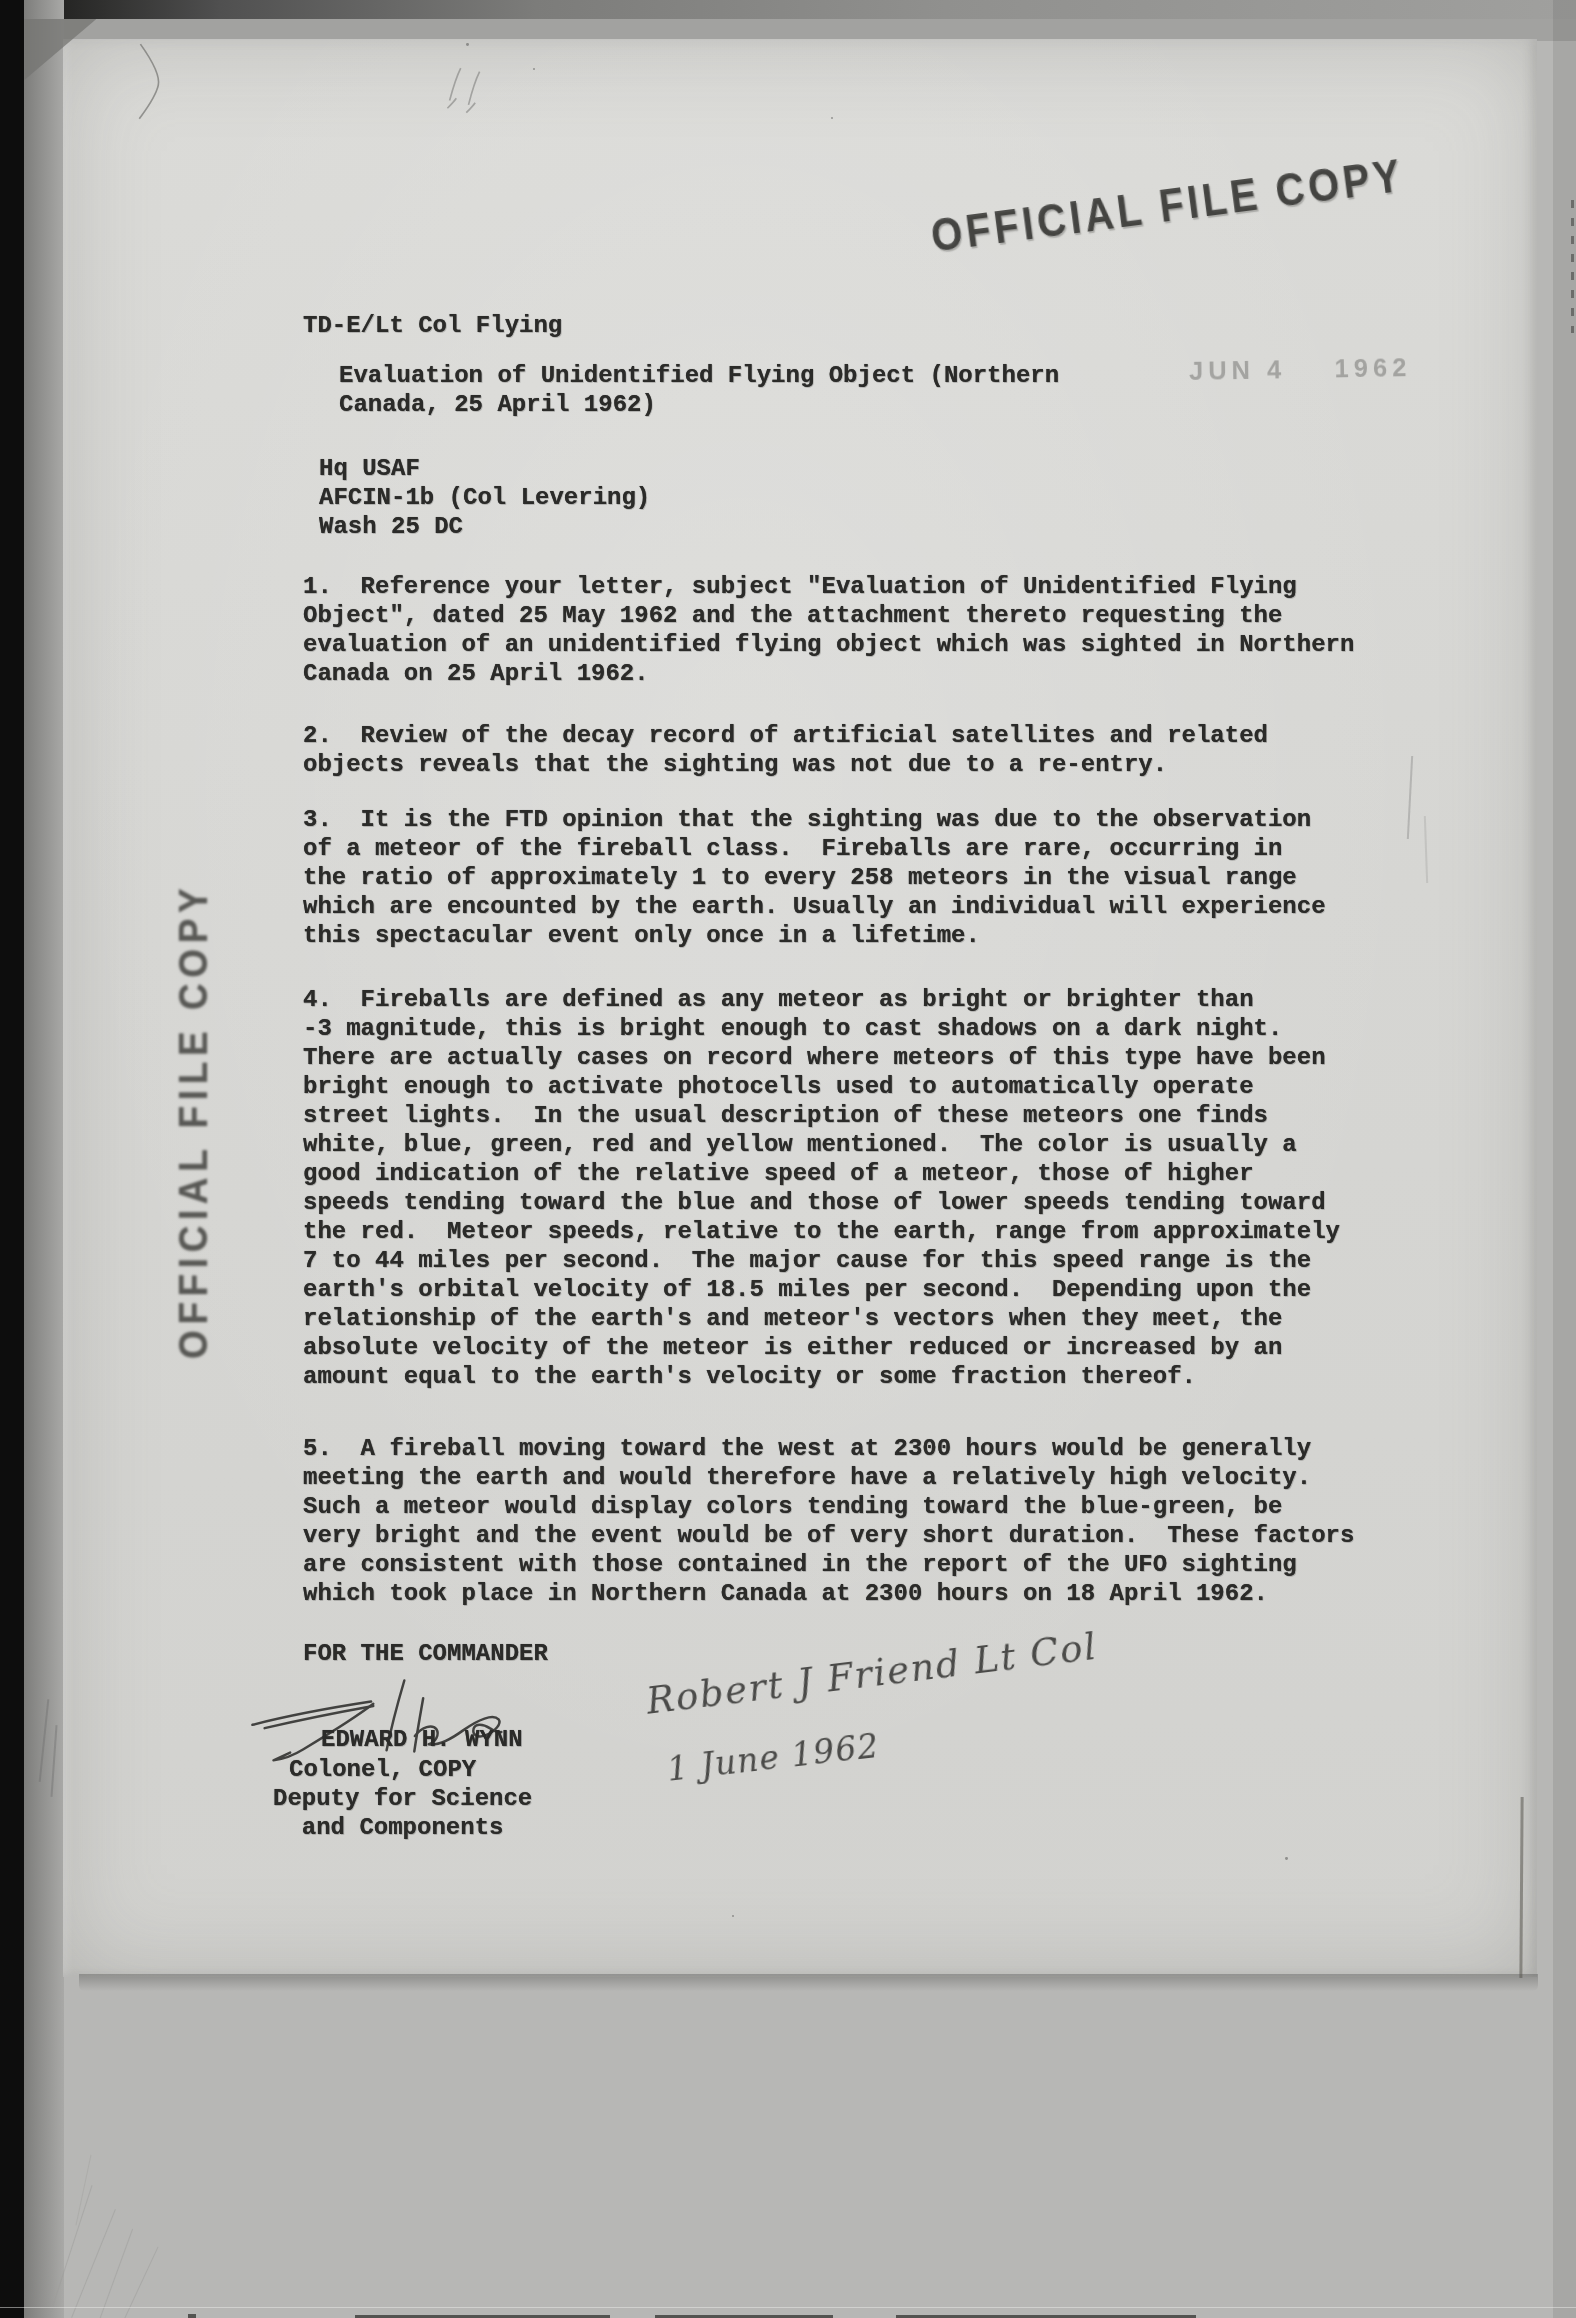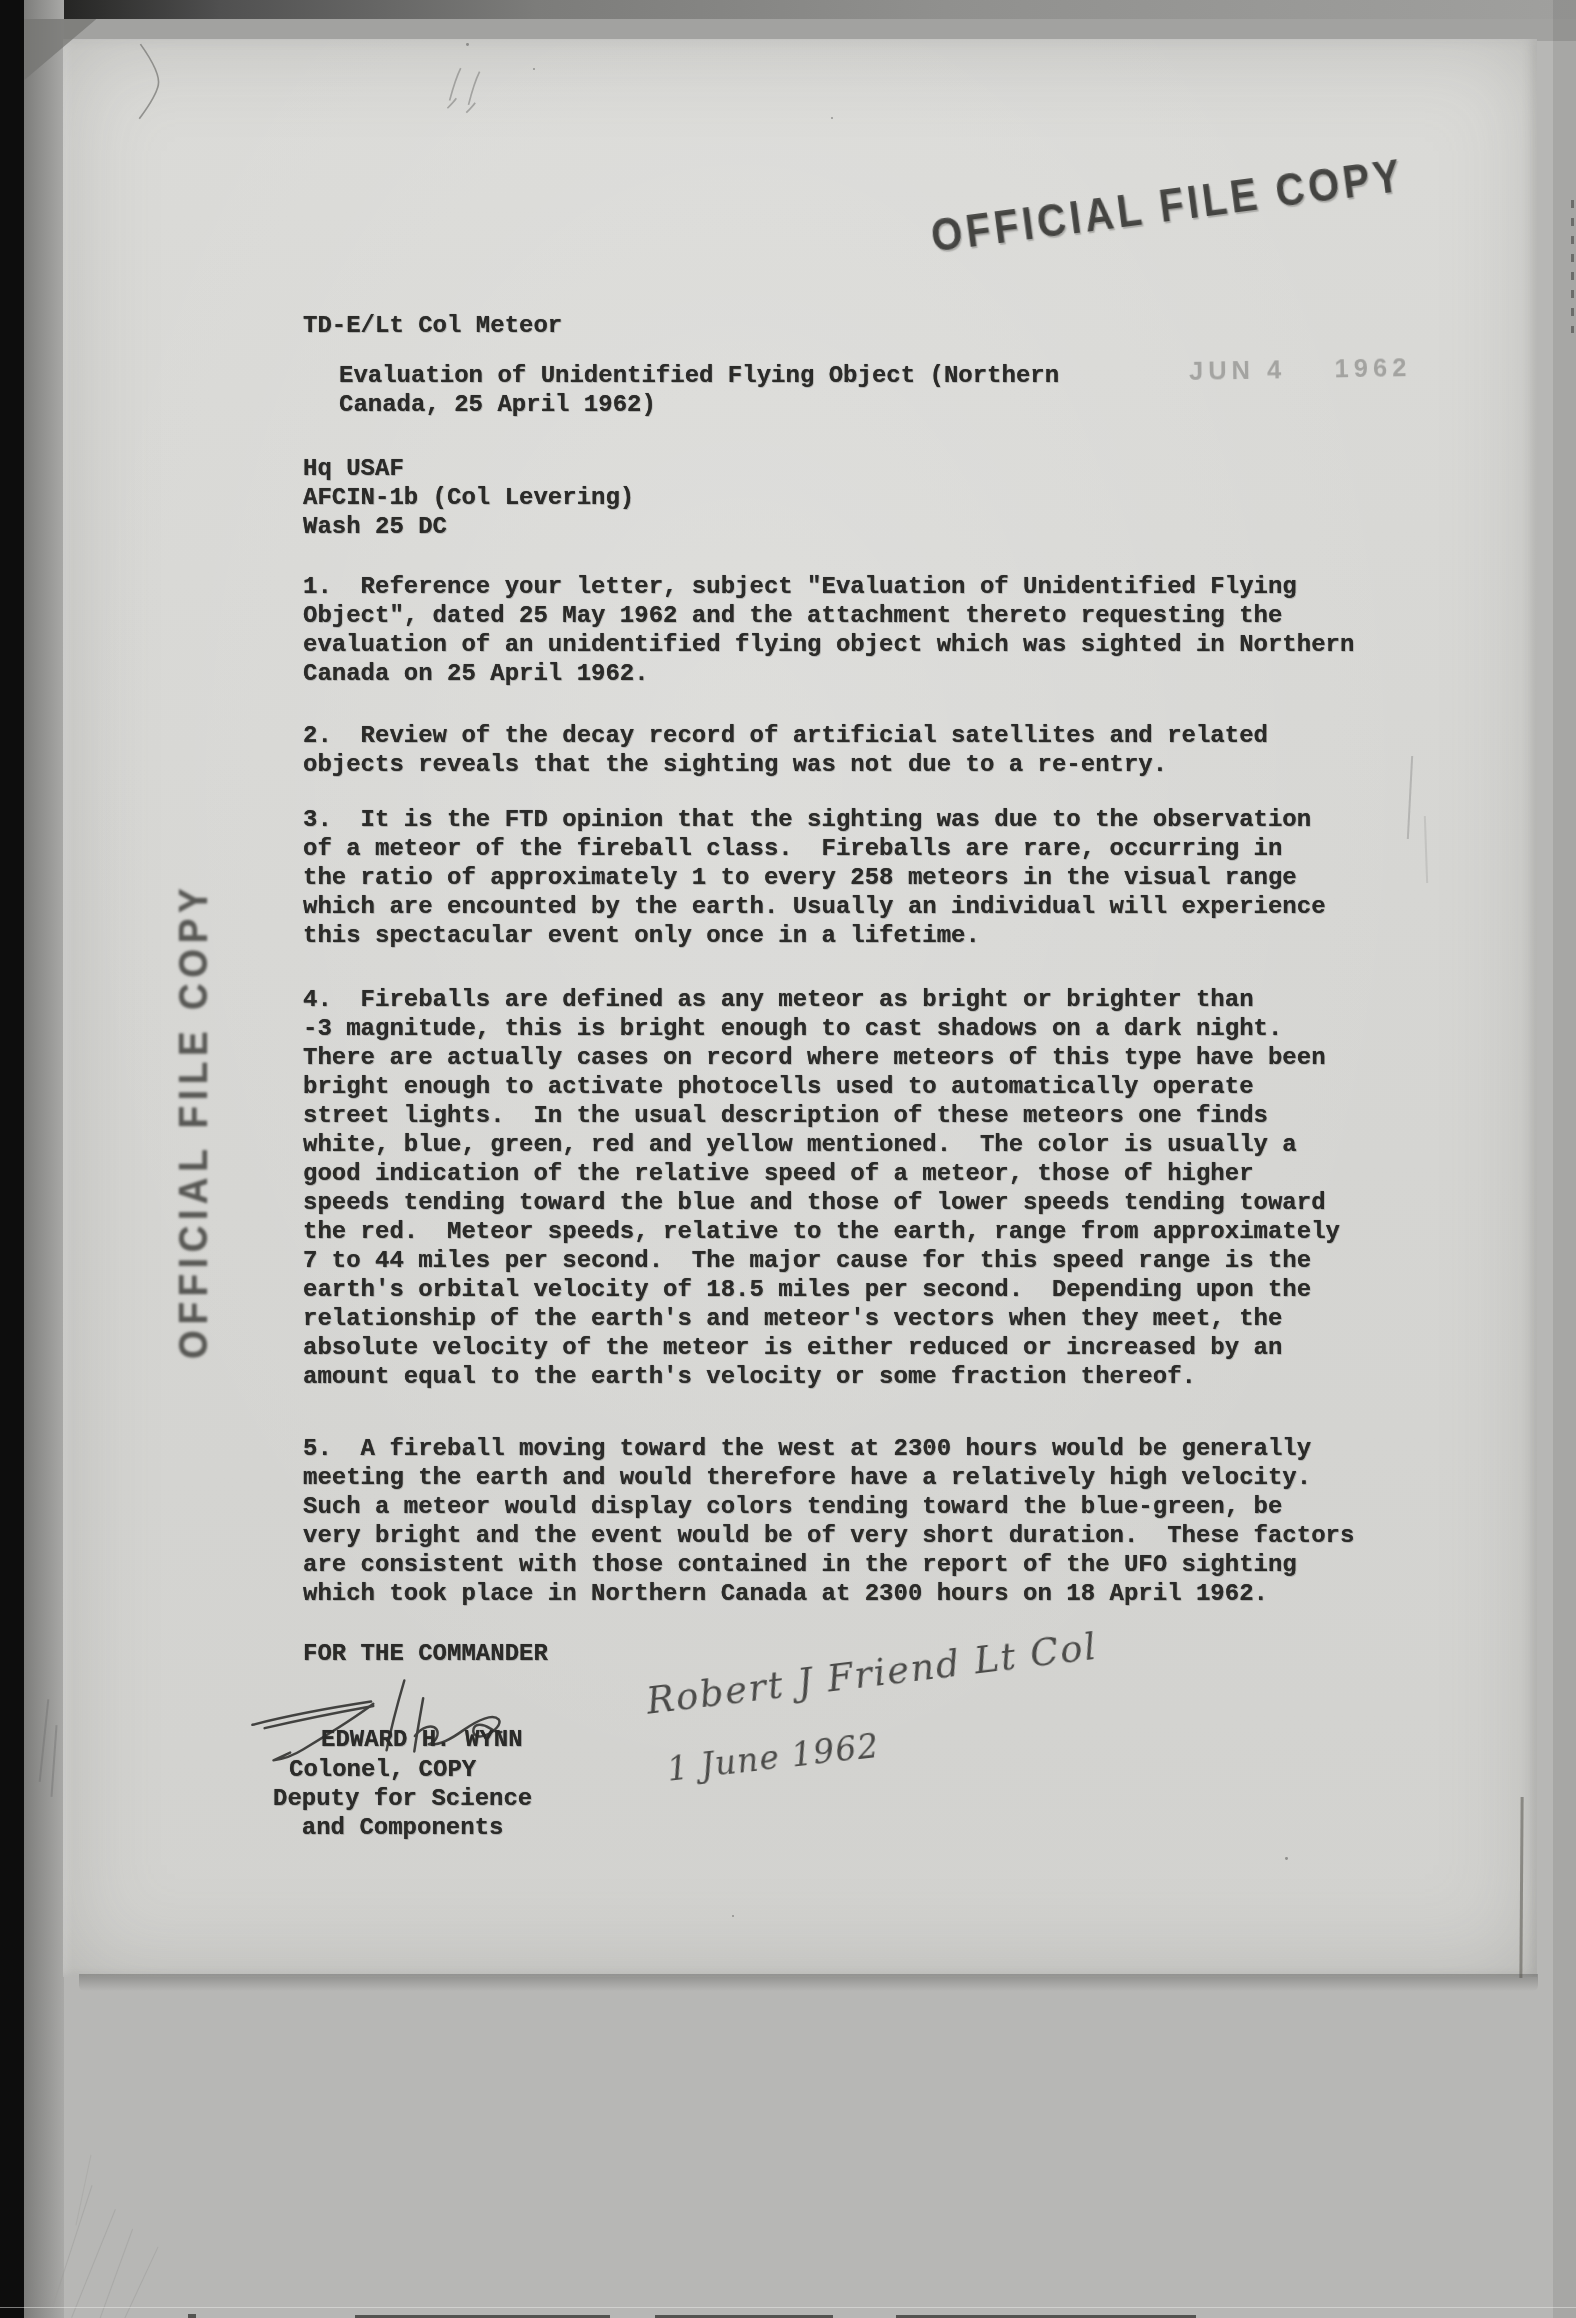--- a/index.html
+++ b/index.html
@@ -75,24 +75,24 @@
 
   <div class="abs paper"></div>
   <div class="abs corner-wedge"></div>
   <div class="abs paper-shadow-bottom"></div>
   <div class="abs edge-right-line"></div>
 
   <div class="abs stamp stamp-top">OFFICIAL FILE COPY</div>
   <div class="abs stamp stamp-side">OFFICIAL FILE COPY</div>
   <div class="abs stamp stamp-date">JUN 4    1962</div>
 
-  <div class="abs typed" style="left:303px;top:311px;">TD-E/Lt Col Meteor</div>
+  <div class="abs typed" style="left:303px;top:311px;">TD-E/Lt Col Flying</div>
   <div class="abs typed" style="left:303px;top:361px;margin-left:36px;">Evaluation of Unidentified Flying Object (Northern
 Canada, 25 April 1962)</div>
-  <div class="abs typed" style="left:303px;top:454px;">Hq USAF
+  <div class="abs typed" style="left:319px;top:454px;">Hq USAF
 AFCIN-1b (Col Levering)
 Wash 25 DC</div>
 
   <div class="abs typed" style="left:303px;top:572px;">1.  Reference your letter, subject "Evaluation of Unidentified Flying
 Object", dated 25 May 1962 and the attachment thereto requesting the
 evaluation of an unidentified flying object which was sighted in Northern
 Canada on 25 April 1962.</div>
   <div class="abs typed" style="left:303px;top:721px;">2.  Review of the decay record of artificial satellites and related
 objects reveals that the sighting was not due to a re-entry.</div>
   <div class="abs typed" style="left:303px;top:805px;">3.  It is the FTD opinion that the sighting was due to the observation

